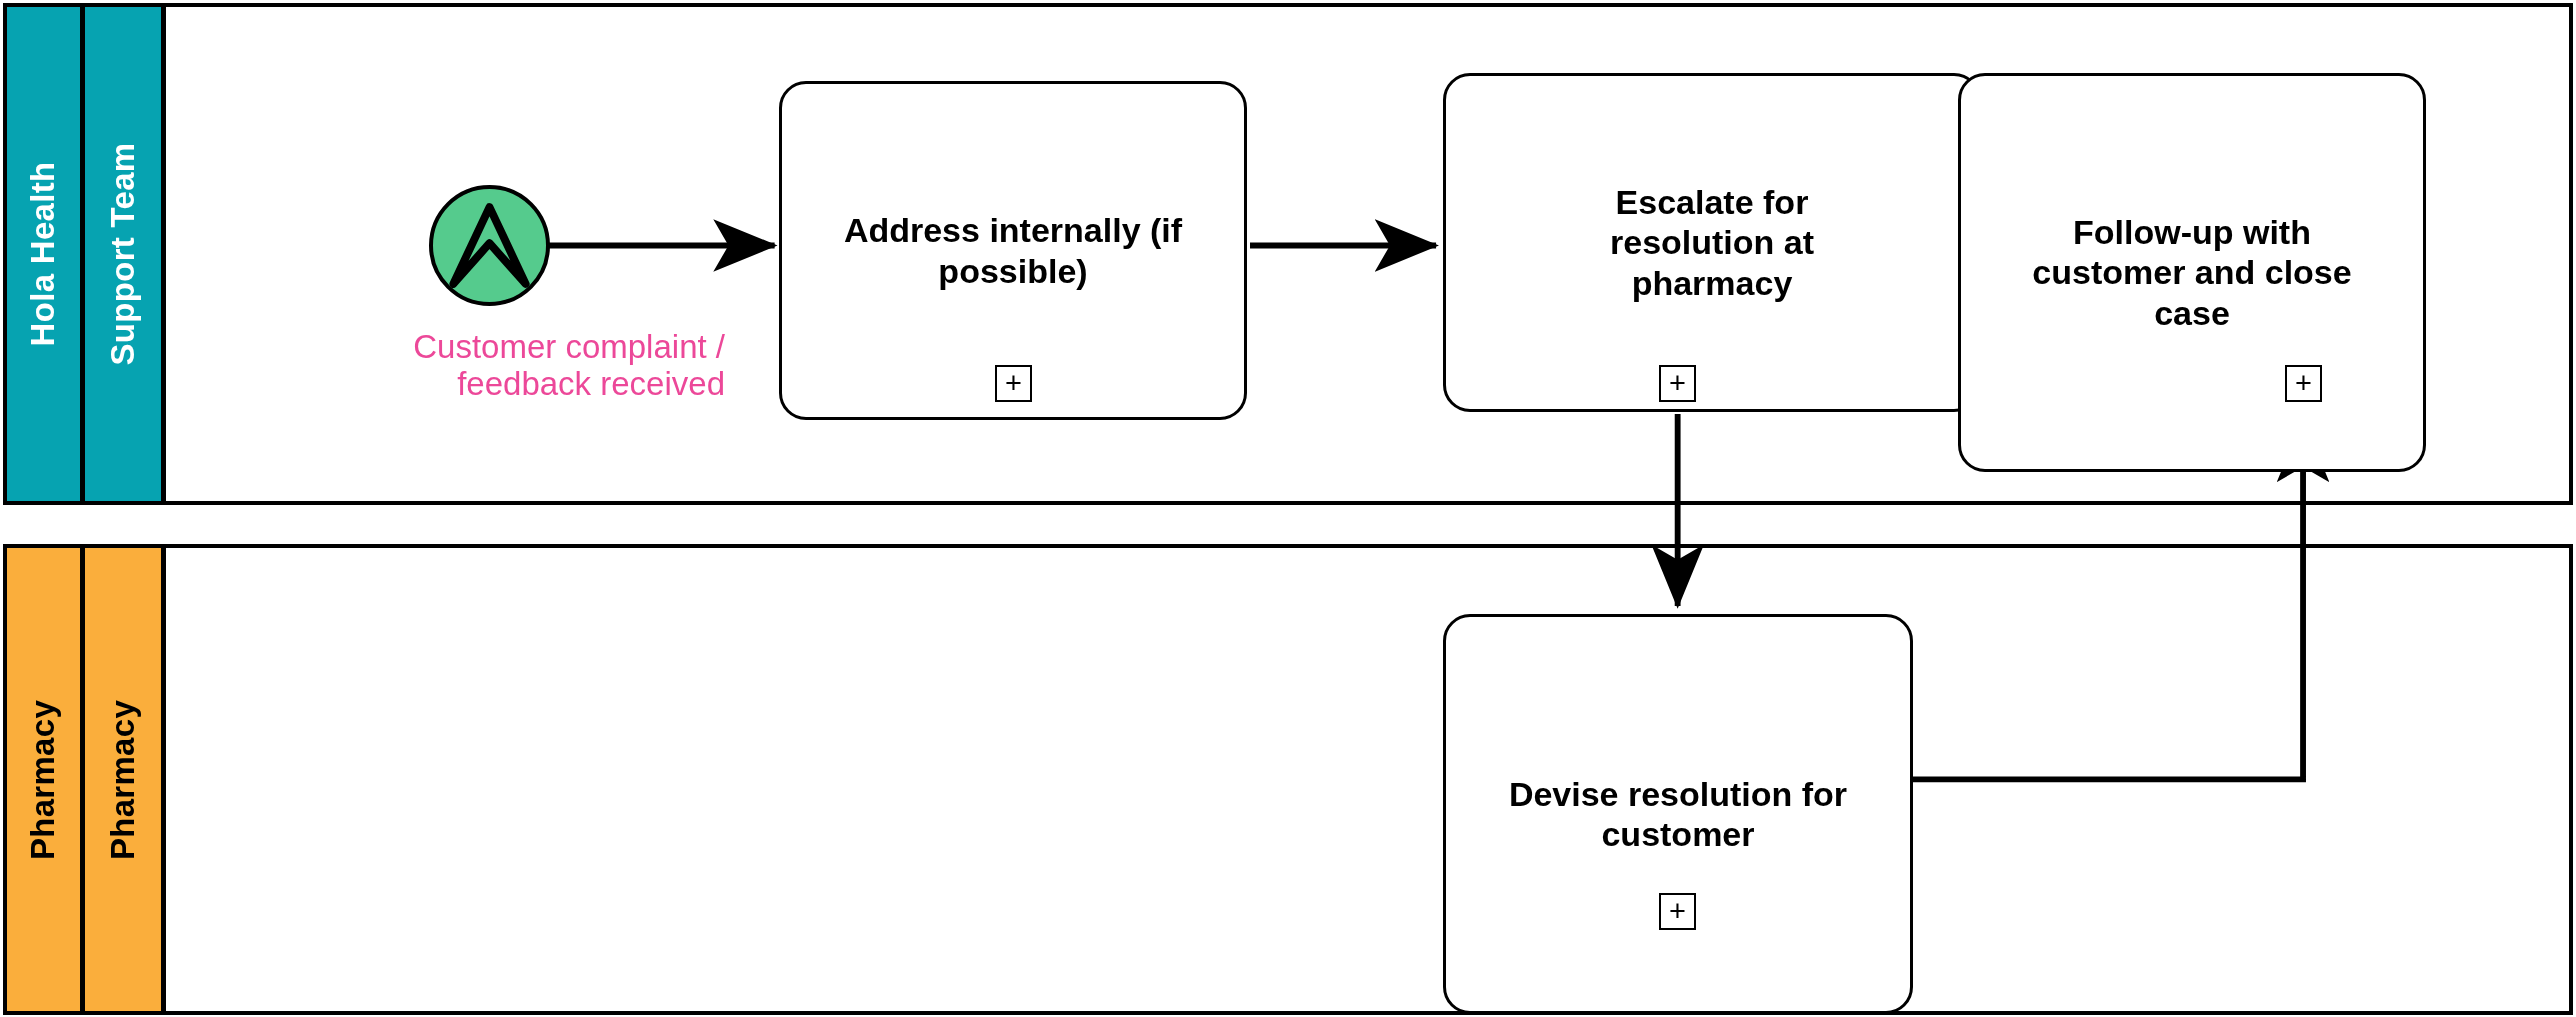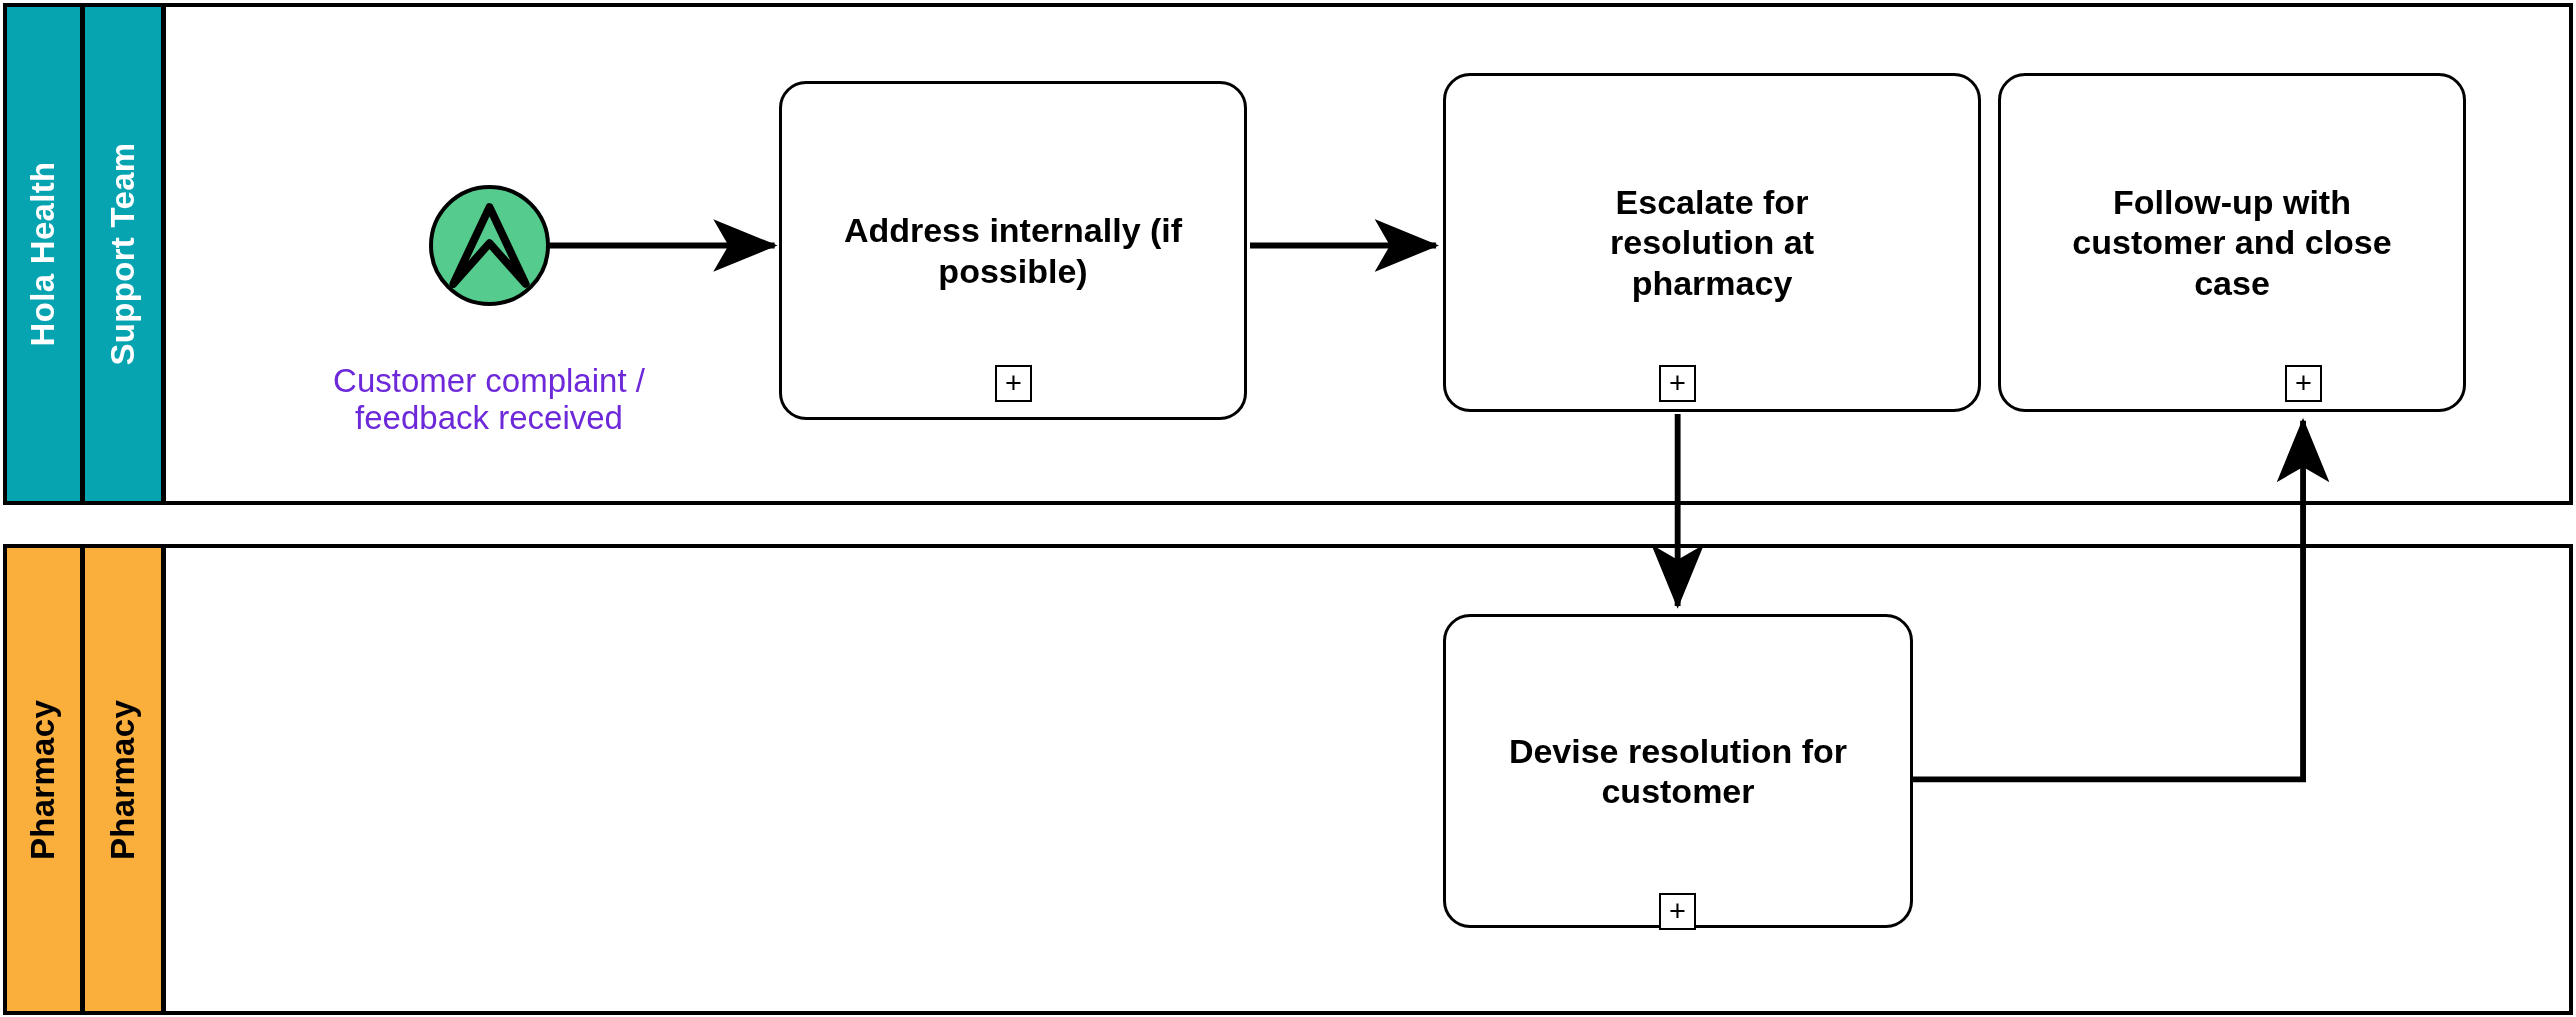--- a/index.html
+++ b/index.html
@@ -67,26 +67,25 @@
     border-radius: 50%;
     border: 4.9px solid #000000;
   }
   .event.start-escalation { background: #55CB8D; }
   .event-icon {
     position: absolute;
     left: 0; top: 0; right: 0; bottom: 0;
   }
   .event-label {
     position: absolute;
-    text-align: center;
+    text-align: right;
     font-size: 33px;
     line-height: 1.12;
-    color: #6d28d9;
+    color: #ec4899;
     white-space: pre-line;
-    margin-top: 34px;
   }
 
   
   .task {
     position: absolute;
     box-sizing: border-box;
     background: #ffffff;
     border: 3.9px solid #000000;
     border-radius: 27px;
     display: flex;
@@ -183,27 +182,27 @@
   </div>
   <div class="subprocess-marker" style="left:995px; top:365px;">+</div>
 
   <div class="task" style="left:1443px; top:73px; width:538px; height:339px;">
     <span class="task-label">Escalate for
 resolution at
 pharmacy</span>
   </div>
   <div class="subprocess-marker" style="left:1659px; top:365px;">+</div>
 
-  <div class="task" style="left:1998px; top:73px; width:468px; height:339px;">
+  <div class="task" style="left:1958px; top:73px; width:468px; height:399px;">
     <span class="task-label">Follow-up with
 customer and close
 case</span>
   </div>
   <div class="subprocess-marker" style="left:2285px; top:365px;">+</div>
 
-  <div class="task" style="left:1443px; top:614px; width:470px; height:314px;">
+  <div class="task" style="left:1443px; top:614px; width:470px; height:400px;">
     <span class="task-label">Devise resolution for
 customer</span>
   </div>
   <div class="subprocess-marker" style="left:1659px; top:893px;">+</div>
 
 </div>
 
 
 </body></html>

